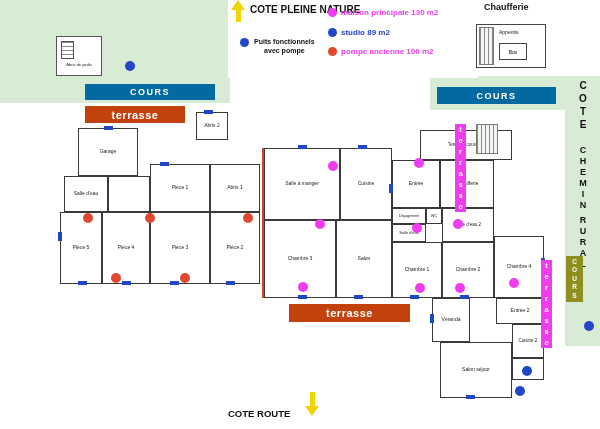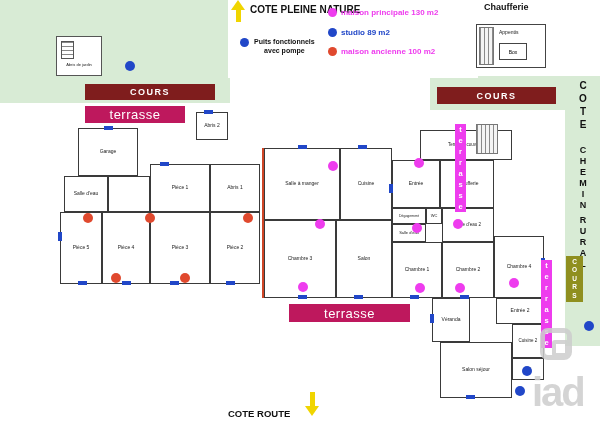--- a/index.html
+++ b/index.html
@@ -4,26 +4,26 @@
 <style>
   html,body{margin:0;padding:0;background:#fff}
   .canvas{position:relative;width:600px;height:429px;background:#fff;overflow:hidden;
           font-family:"Liberation Sans",sans-serif}
   .abs{position:absolute}
   .green{background:#d8ebd5}
   #g1{left:0;top:0;width:230px;height:103px}
   #g2{left:430px;top:76px;width:170px;height:34px}
   #g3{left:565px;top:76px;width:35px;height:270px}
 
-  .bar{position:absolute;background:#7f1d1d;color:#fff;font-weight:bold;font-size:9px;
+  .bar{position:absolute;background:#0369a1;color:#fff;font-weight:bold;font-size:9px;
        letter-spacing:1.5px;display:flex;align-items:center;justify-content:center}
   #cours1{left:85px;top:84px;width:130px;height:16px}
   #cours2{left:437px;top:87px;width:119px;height:17px}
 
-  .tbar{position:absolute;background:#be185d;color:#fff;font-weight:normal;font-size:13px;
+  .tbar{position:absolute;background:#c2410c;color:#fff;font-weight:bold;font-size:11px;
         letter-spacing:.5px;display:flex;align-items:center;justify-content:center}
   #terr1{left:85px;top:106px;width:100px;height:17px}
   #terr2{left:289px;top:304px;width:121px;height:18px}
 
   #plan{left:0;top:0;width:600px;height:429px}
   .room{position:absolute;border:1px solid #3a3a3a;background:#fff;box-sizing:border-box;
         display:flex;align-items:center;justify-content:center;text-align:center}
   .room span{font-size:5px;color:#222;line-height:1.15;display:block;padding:1px}
   .dot{position:absolute;width:10px;height:10px;border-radius:50%}
   .marker{position:absolute;background:#2147c8}
@@ -288,21 +288,21 @@
     <div class="litem" id="li0">
       <span class="ldot magenta"></span>
       <span class="t-magenta">maison principale 130 m2</span>
     </div>
     <div class="litem" id="li1">
       <span class="ldot blue"></span>
       <span class="t-blue">studio 89 m2</span>
     </div>
     <div class="litem" id="li2">
       <span class="ldot red"></span>
-      <span class="t-magenta">maison ancienne  100 m2</span>
+      <span class="t-magenta">pompe ancienne  100 m2</span>
     </div>
     <div class="abs" id="puits">
       <span class="ldot blue"></span>
       <div class="ptxt">
         <div>Puits fonctionnels</div>
         <div>avec pompe</div>
       </div>
     </div>
   </div>
 
@@ -319,19 +319,14 @@
     <div class="abs" id="abris-icon"></div>
     <div class="abs" id="abris-label">Abris de jardin</div>
   </div>
 
   <div class="abs" id="cote-route">COTE ROUTE</div>
   <div class="abs" id="arrow-down">
     <div class="a-shaft2"></div>
       <div class="a-head-down"></div>
   </div>
 
-  <div class="abs" id="watermark">
-    <div class="abs" id="wm-sym"></div>
-    <div class="abs" id="wm-sym-inner"></div>
-    <div class="abs" id="wm-text">iad</div>
-  </div>
 
 </div>
 
 </body></html>

